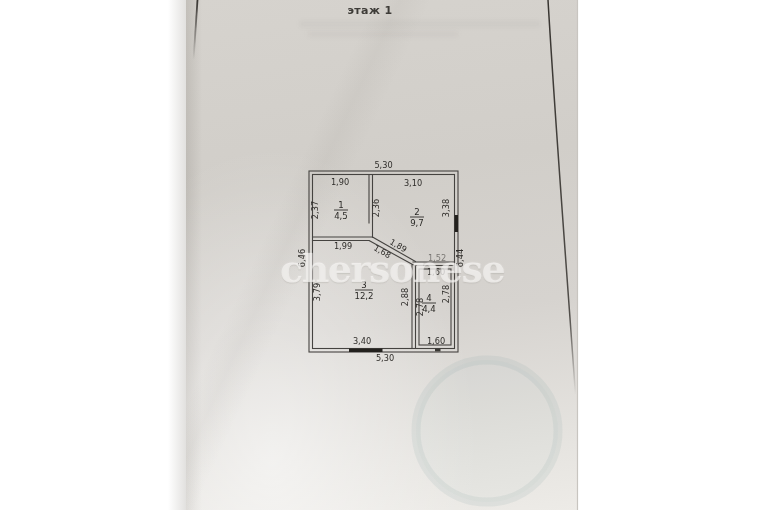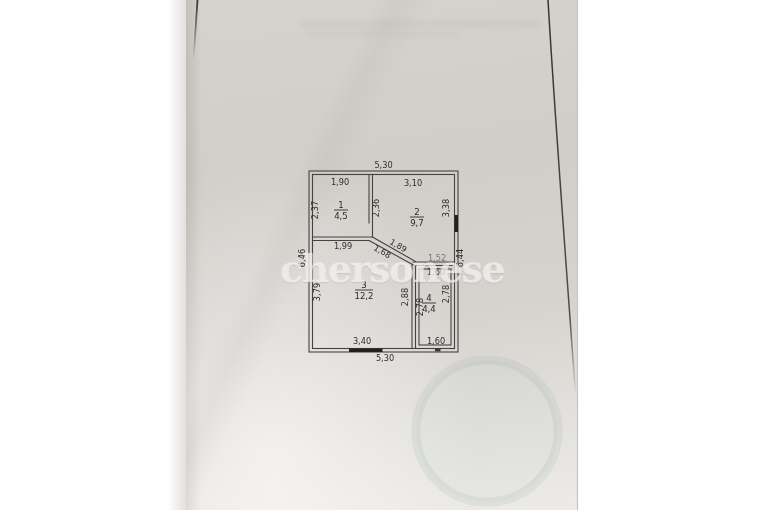--- a/index.html
+++ b/index.html
@@ -33,20 +33,21 @@
 <body>
 
 <div class="photo">
 
   <div class="paper-shadow"></div>
   <div class="paper"></div>
 
   <div class="smudge s1"></div>
   <div class="smudge s2"></div>
 
+  <div class="title">этаж 1</div>
 
   <svg class="overlay" width="770" height="510" viewBox="0 0 770 510">
     <defs>
       <linearGradient id="fadeR" x1="0" y1="0" x2="0" y2="1">
         <stop offset="0" stop-color="#2f2c28" stop-opacity="0.95"></stop>
         <stop offset="0.8" stop-color="#2f2c28" stop-opacity="0.8"></stop>
         <stop offset="1" stop-color="#2f2c28" stop-opacity="0"></stop>
       </linearGradient>
       <linearGradient id="fadeL" x1="0" y1="0" x2="0" y2="1">
         <stop offset="0" stop-color="#262320" stop-opacity="0.9"></stop>

